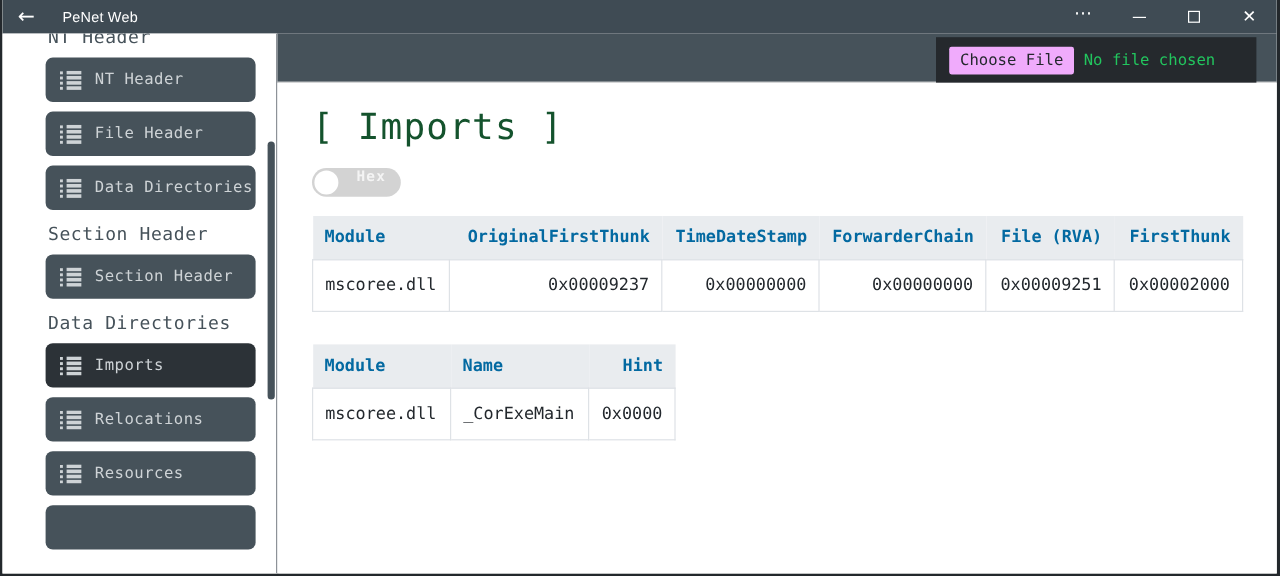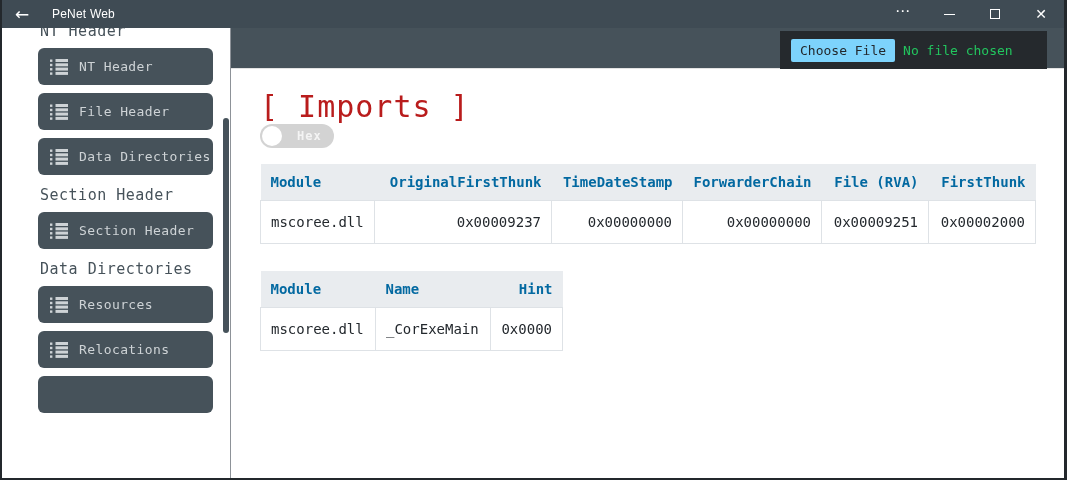--- a/index.html
+++ b/index.html
@@ -26,21 +26,21 @@
   
   .header-strip {
     position:absolute; top:28px; left:229px; right:0; height:41px; background:#46525a;
     border-bottom:1px solid #e3e3e3;
   }
   .file-picker {
     position:absolute; right:17px; top:3px; height:38px; width:267px; background:#25292d;
     display:flex; align-items:center; padding:0 11px;
   }
   .choose-file-btn {
-    background:#7dd3fc; color:#23282c; border:none; border-radius:2px;
+    background:#f0abfc; color:#23282c; border:none; border-radius:2px;
     font:13px "DejaVu Sans Mono","Liberation Mono",monospace; padding:4px 9px; cursor:pointer;
   }
   .file-status { color:#22c55e; font-size:13px; margin-left:8px; white-space:nowrap; }
   
   .sidebar {
     position:absolute; top:28px; left:0; bottom:0; width:229px; background:#ffffff;
     border-left:0; border-right:1px solid #8d9298; overflow:hidden; z-index:2;padding-left:23px;
   }
   .side-content { padding:0 17px 0 13px; }
   .side-label {
@@ -53,23 +53,23 @@
     font-size:13px; letter-spacing:.4px; cursor:pointer; white-space:nowrap;
   }
   .side-btn.active { background:#2c3237; }
   .list-icon { flex:0 0 auto; display:block; }
   .side-scrollbar {
     position:absolute; right:1px; top:90px; width:6px; height:215px;
     background:#46525a; border-radius:3px; cursor:grab;
   }
   
   .main { position:absolute; top:69px; left:230px; right:0; bottom:0; background:#fff; padding:20px 0 0 28px; }
-  .page-title { font-size:30px; font-weight:400; color:#b91c1c; letter-spacing:1px; }
-  .hex-toggle { position:relative; width:74px; height:24px; background:#d3d3d3;
-    border-radius:12px; cursor:pointer; display:flex; align-items:center; }
+  .page-title { font-size:30px; font-weight:400; color:#14532d; letter-spacing:1px; }
+  .hex-toggle { margin-top:16px; position:relative; width:74px; height:24px; background:#d3d3d3;
+    border-radius:12px; cursor:pointer; display:flex; align-items:flex-start; }
   .hex-knob { position:absolute; left:2px; top:2px; width:20px; height:20px; background:#ffffff; border-radius:50%; }
   .hex-label { margin-left:37px; font-size:12px; font-weight:bold; color:#f4f4f4; letter-spacing:1px; }
   table { border-collapse:collapse; table-layout:fixed; margin-top:16px;
     font:14px "DejaVu Sans Mono","Liberation Mono",monospace; }
   thead th { background:#e9ecef; color:#0369a1; font-weight:bold; padding:10px 10px; text-align:left; white-space:nowrap; }
   tbody td { border:1px solid #dee2e6; color:#23282d; padding:13px 10px; background:#fff; white-space:nowrap; }
   .r { text-align:right; }
   .tbl-functions { margin-top:27px; }
 </style>
 </head>
@@ -172,51 +172,66 @@
               <rect x="5.5" y="8.6" width="12.5" height="3"></rect>
           <rect x="0" y="13.4" width="2.4" height="2.4"></rect>
               <rect x="5.5" y="12.9" width="12.5" height="3"></rect>
             </g>
           </svg>
         <span>Section Header</span>
       </div>
 
       <div class="side-label">Data Directories</div>
 
+      <div class="side-btn active">
+        <svg class="list-icon" width="18" height="16" viewBox="0 0 18 16">
+          <g fill="#ced3d6">
+              <rect x="0" y="0.5" width="2.4" height="2.4"></rect>
+              <rect x="5.5" y="0" width="12.5" height="3"></rect>
+          <rect x="0" y="4.8" width="2.4" height="2.4"></rect>
+              <rect x="5.5" y="4.3" width="12.5" height="3"></rect>
+          <rect x="0" y="9.1" width="2.4" height="2.4"></rect>
+              <rect x="5.5" y="8.6" width="12.5" height="3"></rect>
+          <rect x="0" y="13.4" width="2.4" height="2.4"></rect>
+              <rect x="5.5" y="12.9" width="12.5" height="3"></rect>
+            </g>
+          </svg>
+        <span>Imports</span>
+      </div>
+
+      <div class="side-btn">
+        <svg class="list-icon" width="18" height="16" viewBox="0 0 18 16">
+          <g fill="#ced3d6">
+              <rect x="0" y="0.5" width="2.4" height="2.4"></rect>
+              <rect x="5.5" y="0" width="12.5" height="3"></rect>
+          <rect x="0" y="4.8" width="2.4" height="2.4"></rect>
+              <rect x="5.5" y="4.3" width="12.5" height="3"></rect>
+          <rect x="0" y="9.1" width="2.4" height="2.4"></rect>
+              <rect x="5.5" y="8.6" width="12.5" height="3"></rect>
+          <rect x="0" y="13.4" width="2.4" height="2.4"></rect>
+              <rect x="5.5" y="12.9" width="12.5" height="3"></rect>
+            </g>
+          </svg>
+        <span>Relocations</span>
+      </div>
 
       <div class="side-btn">
         <svg class="list-icon" width="18" height="16" viewBox="0 0 18 16">
           <g fill="#ced3d6">
               <rect x="0" y="0.5" width="2.4" height="2.4"></rect>
               <rect x="5.5" y="0" width="12.5" height="3"></rect>
           <rect x="0" y="4.8" width="2.4" height="2.4"></rect>
               <rect x="5.5" y="4.3" width="12.5" height="3"></rect>
           <rect x="0" y="9.1" width="2.4" height="2.4"></rect>
               <rect x="5.5" y="8.6" width="12.5" height="3"></rect>
           <rect x="0" y="13.4" width="2.4" height="2.4"></rect>
               <rect x="5.5" y="12.9" width="12.5" height="3"></rect>
             </g>
           </svg>
         <span>Resources</span>
-      </div>
-
-      <div class="side-btn">
-        <svg class="list-icon" width="18" height="16" viewBox="0 0 18 16">
-          <g fill="#ced3d6">
-              <rect x="0" y="0.5" width="2.4" height="2.4"></rect>
-              <rect x="5.5" y="0" width="12.5" height="3"></rect>
-          <rect x="0" y="4.8" width="2.4" height="2.4"></rect>
-              <rect x="5.5" y="4.3" width="12.5" height="3"></rect>
-          <rect x="0" y="9.1" width="2.4" height="2.4"></rect>
-              <rect x="5.5" y="8.6" width="12.5" height="3"></rect>
-          <rect x="0" y="13.4" width="2.4" height="2.4"></rect>
-              <rect x="5.5" y="12.9" width="12.5" height="3"></rect>
-            </g>
-          </svg>
-        <span>Relocations</span>
       </div>
 
       <div class="side-btn"></div>
     </div>
 
     <div class="side-scrollbar"></div>
   </aside>
 
   <main class="main">
     <h1 class="page-title">[ Imports ]</h1>

